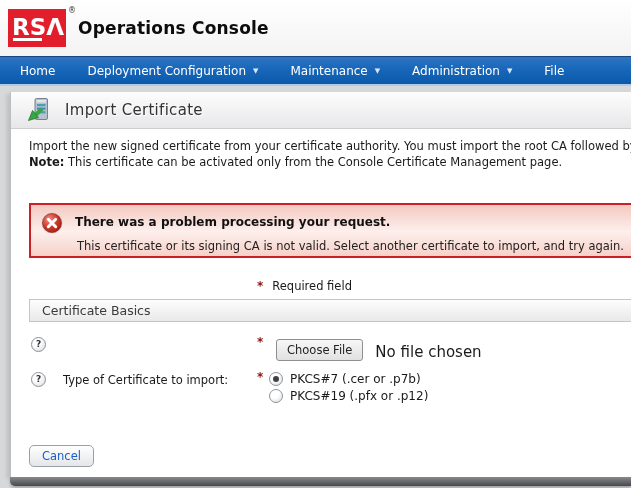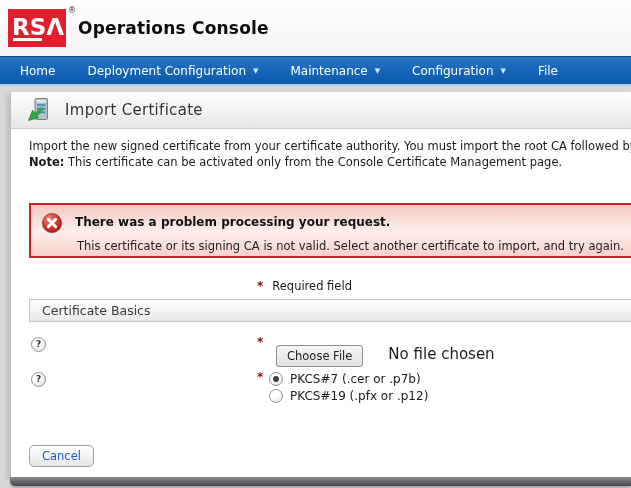--- a/index.html
+++ b/index.html
@@ -68,21 +68,21 @@
   .row{position:absolute;left:0;width:680px;}
   .row-1{top:241px;height:24px;}
   .row-2{top:276px;height:36px;}
   .help-icon{
     position:absolute;left:20px;top:4px;width:13px;height:13px;border-radius:50%;
     border:1px solid #8d9196;background:radial-gradient(circle at 35% 30%,#ffffff 30%,#d8dadc);
     font-size:9px;font-weight:bold;color:#333;text-align:center;line-height:13px;cursor:pointer;
   }
   .field-label{position:absolute;left:52px;top:5px;font-size:11.5px;}
   .row .req-mark{position:absolute;left:246px;top:2px;}
-  .file-control{position:absolute;left:265px;top:12px;display:flex;align-items:flex-start;gap:25px;}
+  .file-control{position:absolute;left:265px;top:6px;display:flex;align-items:flex-end;gap:12px;}
   .choose-file-btn{
     font-family:"DejaVu Sans",sans-serif;font-size:11.5px;color:#222;
     background:linear-gradient(#f7f7f7,#e1e1e1);border:1px solid #8f8f8f;border-radius:3px;
     padding:3px 10px;cursor:pointer;
   }
   .file-status{font-size:15px;color:#1a1a1a;}
   .radio-group{position:absolute;left:258px;top:2px;}
   .radio-line{display:flex;align-items:center;height:17px;cursor:pointer;}
   .radio{
     width:12px;height:12px;border-radius:50%;border:1px solid #8f959b;box-sizing:content-box;
@@ -136,21 +136,21 @@
     </div>
     <div class="nav-item">
       <span>Deployment Configuration</span>
       <span class="nav-caret">▼</span>
     </div>
     <div class="nav-item">
       <span>Maintenance</span>
       <span class="nav-caret">▼</span>
     </div>
     <div class="nav-item">
-      <span>Configuration</span>
+      <span>Administration</span>
       <span class="nav-caret">▼</span>
     </div>
     <div class="nav-item">
       <span>File</span>
     </div>
   </nav>
 
   <main class="panel">
 
     <div class="title-bar">
@@ -202,20 +202,21 @@
       <span class="help-icon">?</span>
       <span class="req-mark">*</span>
       <div class="file-control">
         <button class="choose-file-btn">Choose File</button>
         <span class="file-status">No file chosen</span>
       </div>
     </div>
 
     <div class="row row-2">
       <span class="help-icon">?</span>
+      <label class="field-label">Type of Certificate to import:</label>
       <span class="req-mark">*</span>
       <div class="radio-group">
         <div class="radio-line">
           <span class="radio selected"></span>
           <span class="radio-label">PKCS#7 (.cer or .p7b)</span>
         </div>
         <div class="radio-line">
           <span class="radio"></span>
           <span class="radio-label">PKCS#19 (.pfx or .p12)</span>
         </div>

